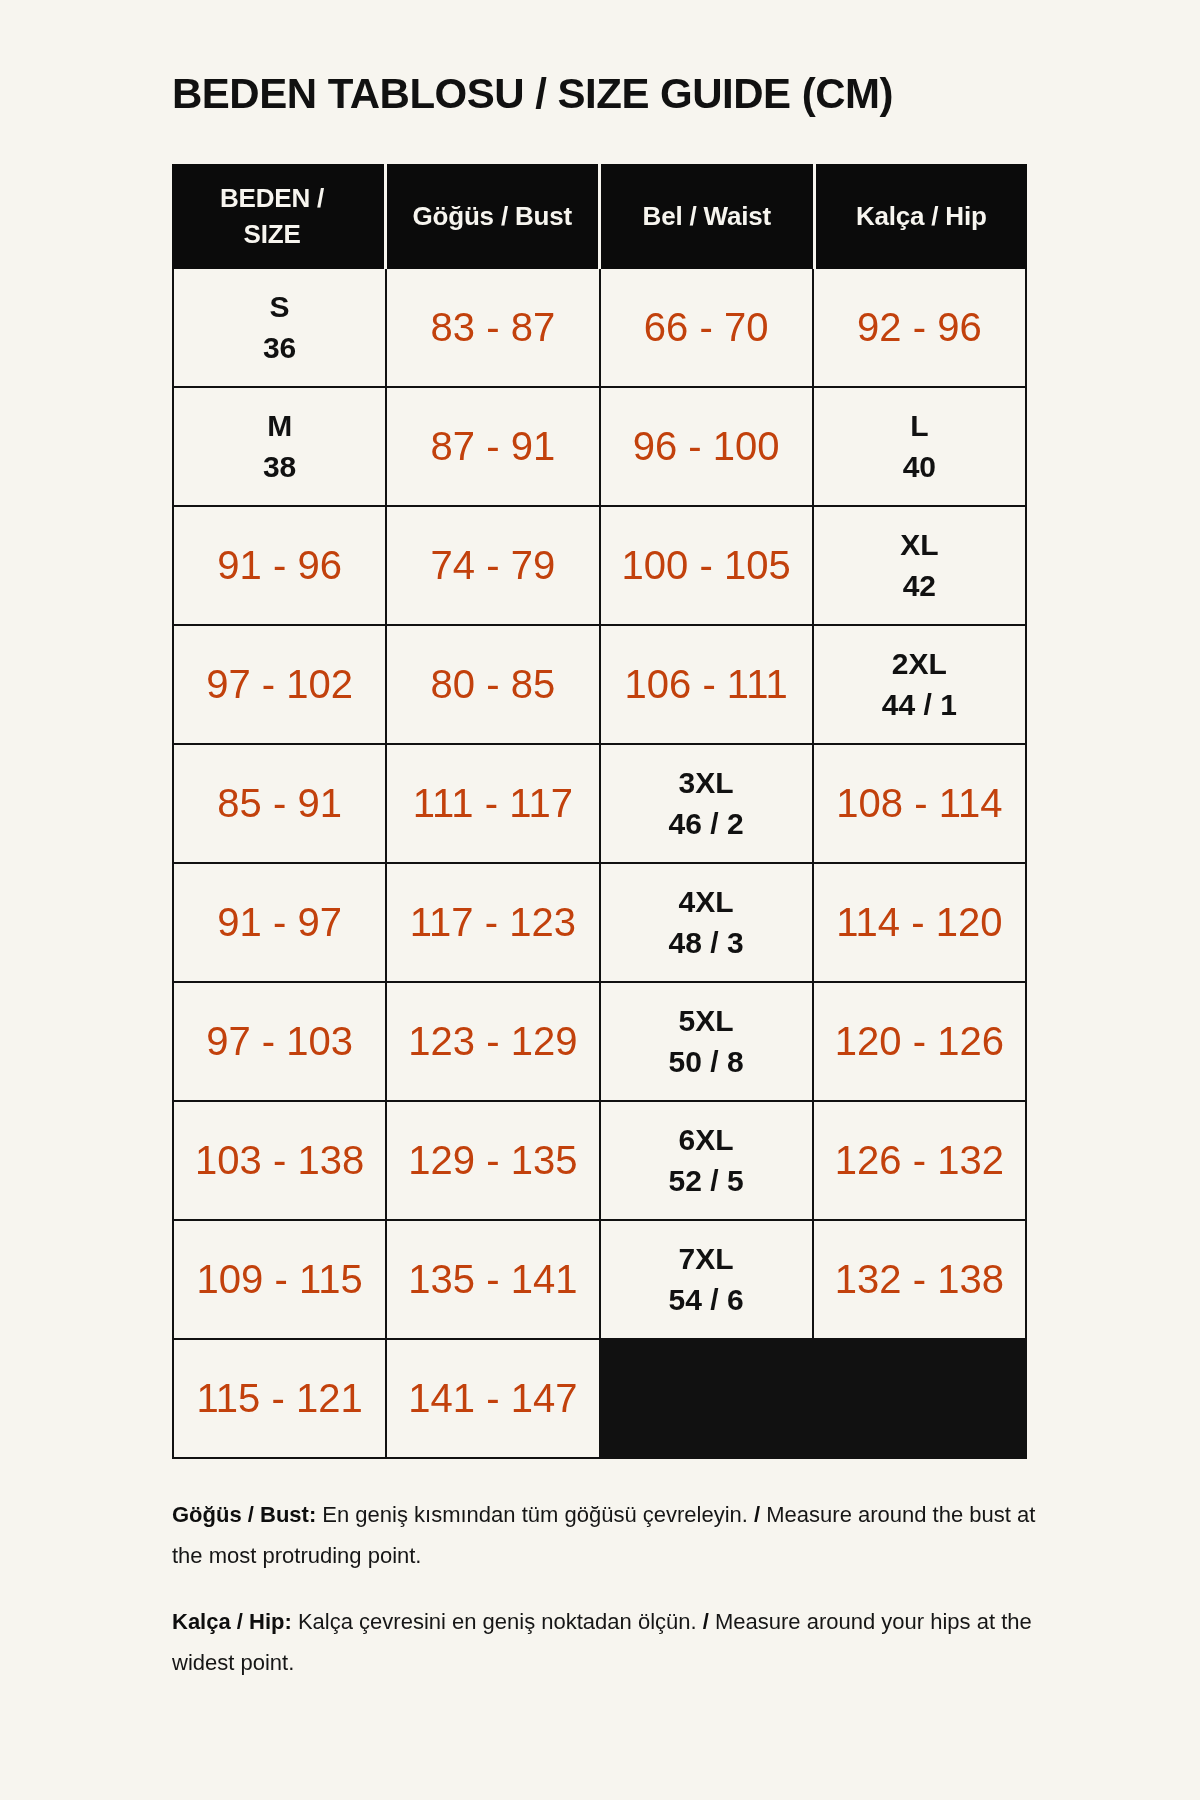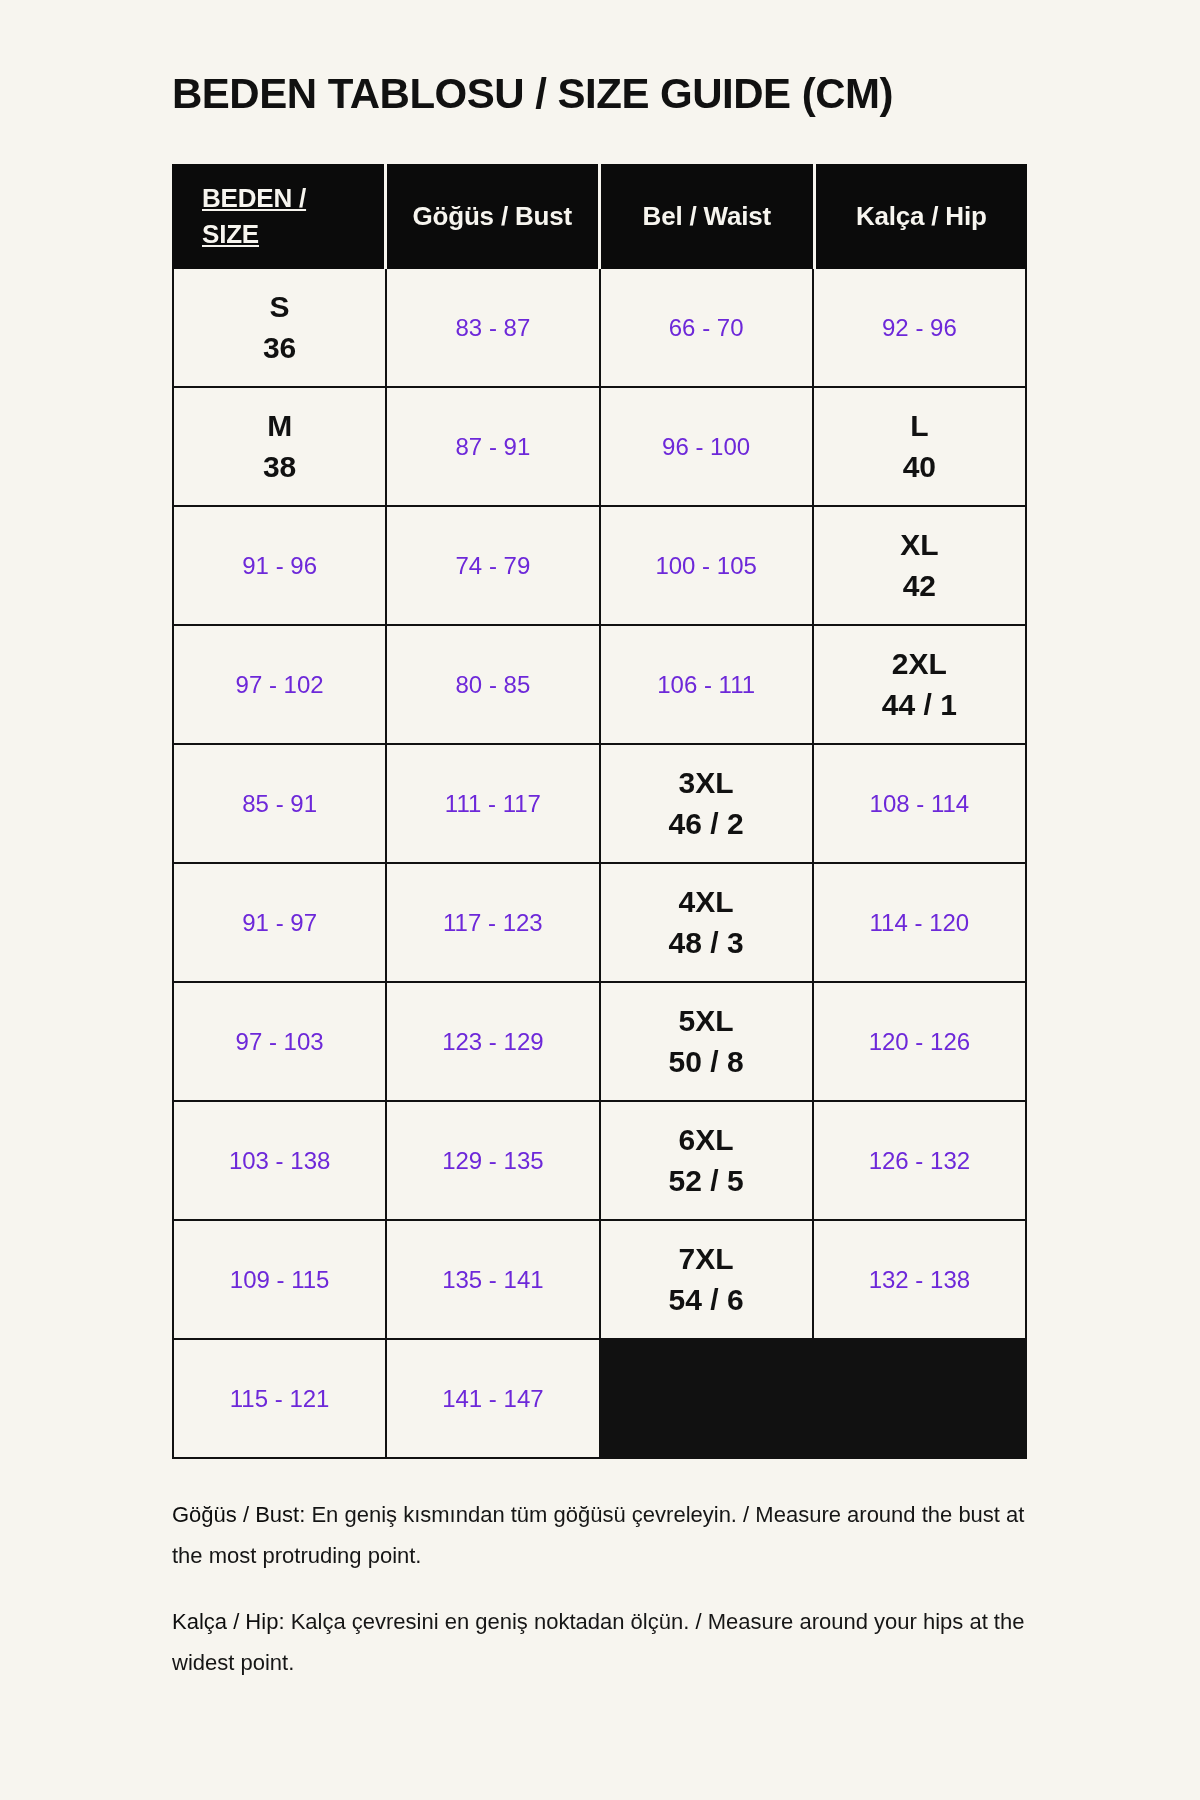--- a/index.html
+++ b/index.html
@@ -34,63 +34,62 @@
     font-size: 26px;
     height: 105px;
     display: flex;
     align-items: center;
     justify-content: center;
     text-align: center;
     letter-spacing: -0.2px;
   }
   .th-first {
     justify-content: flex-start;
-    text-align: left;
-    padding-left: 30px;
+    text-align: center;
+    padding-left: 48px;
     box-sizing: border-box;
     white-space: pre-line;
     line-height: 1.35;
-    text-decoration: underline;
   }
 
   .tbody {
     display: grid;
     grid-template-columns: repeat(4, 1fr);
     gap: 2px;
     grid-auto-rows: 117px;
     background: #111;
     border: 2px solid #111;
     border-top: none;
   }
   .td {
     background: #F7F5EF;
     display: flex;
     flex-direction: column;
     align-items: center;
     justify-content: center;
-    font-size: 24px;
-    color: #6d28d9;
+    font-size: 40px;
+    color: #c2410c;
   }
   .td-size {
     font-weight: 700;
     font-size: 30px;
     line-height: 1.35;
     color: #111;
   }
   .td-size span { display: block; text-align: center; }
 
   .notes {
     margin-top: 36px;
     width: 885px;
     font-size: 22px;
     line-height: 1.85;
     color: #161616;
   }
   .note { margin: 0 0 26px 0; }
-  .note b { font-weight: 400; color: #0e0e0e; }
+  .note b { font-weight: 700; color: #0e0e0e; }
 </style>
 </head>
 <body>
 
 <div class="page">
 
   <h1 class="title">BEDEN TABLOSU / SIZE GUIDE (CM)</h1>
 
   <div class="size-table">
 

